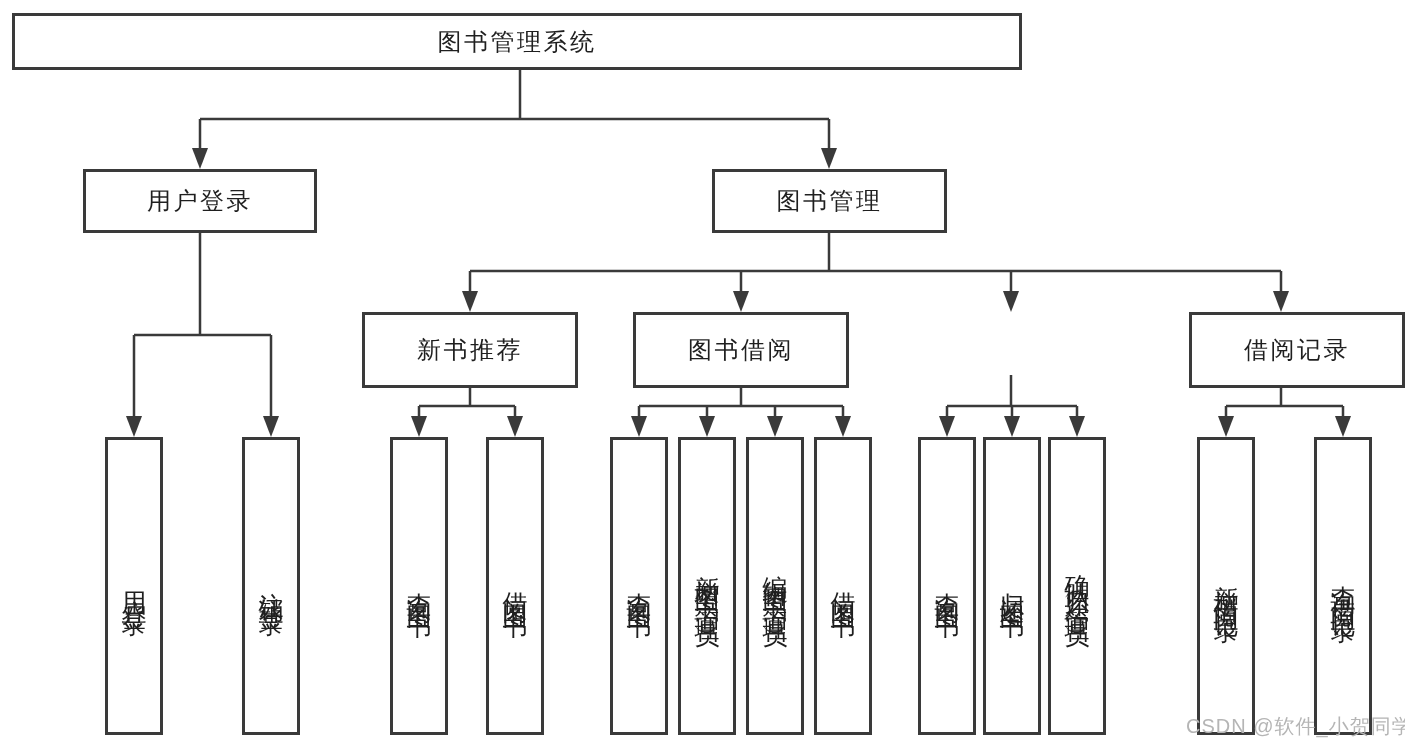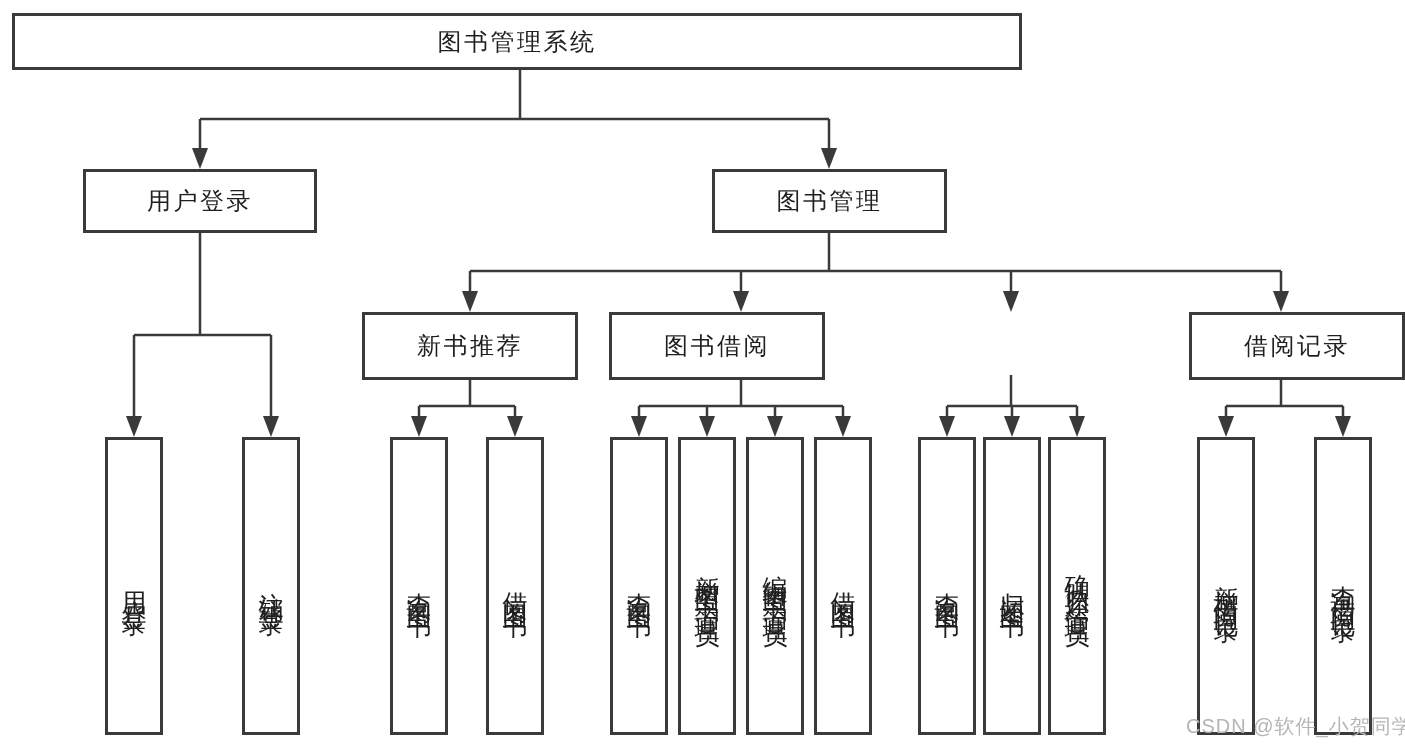--- a/index.html
+++ b/index.html
@@ -45,21 +45,21 @@
     writing-mode: vertical-rl;
     text-orientation: mixed;
     font-size: 25px;
     letter-spacing: 7px;
     line-height: 1;
     color: #1f1f1f;
     white-space: nowrap;
   }
   
   .lvl2 { top: 169px; height: 64px; }
-  .lvl3 { top: 312px; height: 68px; width: 216px; }
+  .lvl3 { top: 312px; height: 76px; width: 216px; }
   .leaf { top: 437px; height: 298px; width: 58px; }
   .watermark {
     position: absolute;
     top: 713px;
     left: 1186px;
     z-index: 5;
     font-size: 20px;
     letter-spacing: 1px;
     color: #b5b5b5;
     white-space: nowrap;
@@ -124,21 +124,21 @@
   <div class="box lvl2" style="left:83px; width:234px;">
     <span class="hlabel">用户登录</span>
   </div>
   <div class="box lvl2" style="left:712px; width:235px;">
     <span class="hlabel">图书管理</span>
   </div>
 
   <div class="box lvl3" style="left:362px;">
     <span class="hlabel">新书推荐</span>
   </div>
-  <div class="box lvl3" style="left:609px;">
+  <div class="box lvl3" style="left:633px;">
     <span class="hlabel">图书借阅</span>
   </div>
   <div class="box lvl3" style="left:1189px;">
     <span class="hlabel">借阅记录</span>
   </div>
 
   <div class="box leaf" style="left:105px;">
     <span class="vlabel">用户登录</span>
   </div>
   <div class="box leaf" style="left:242px;">

